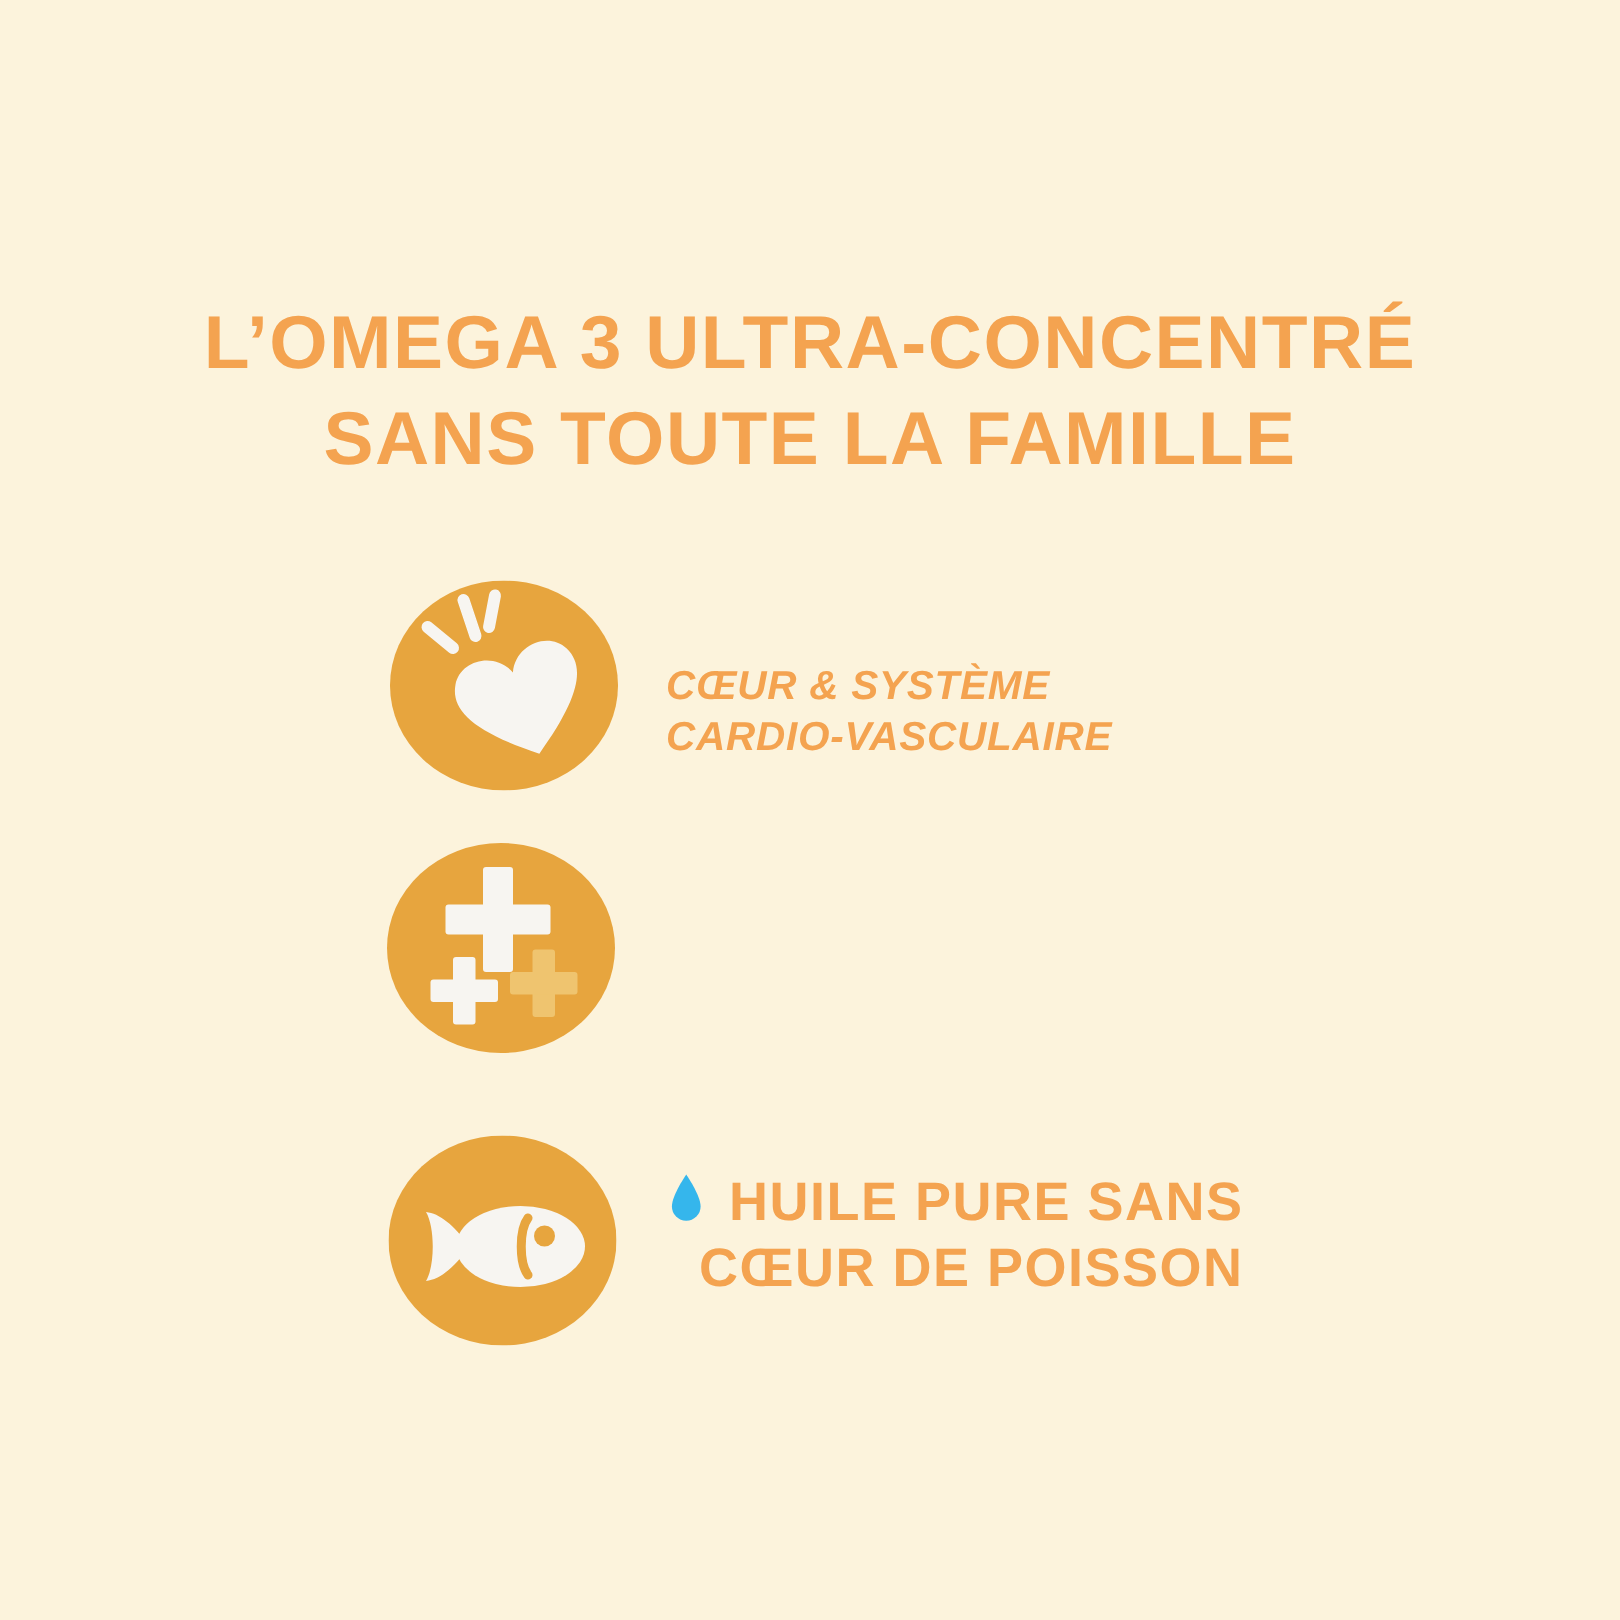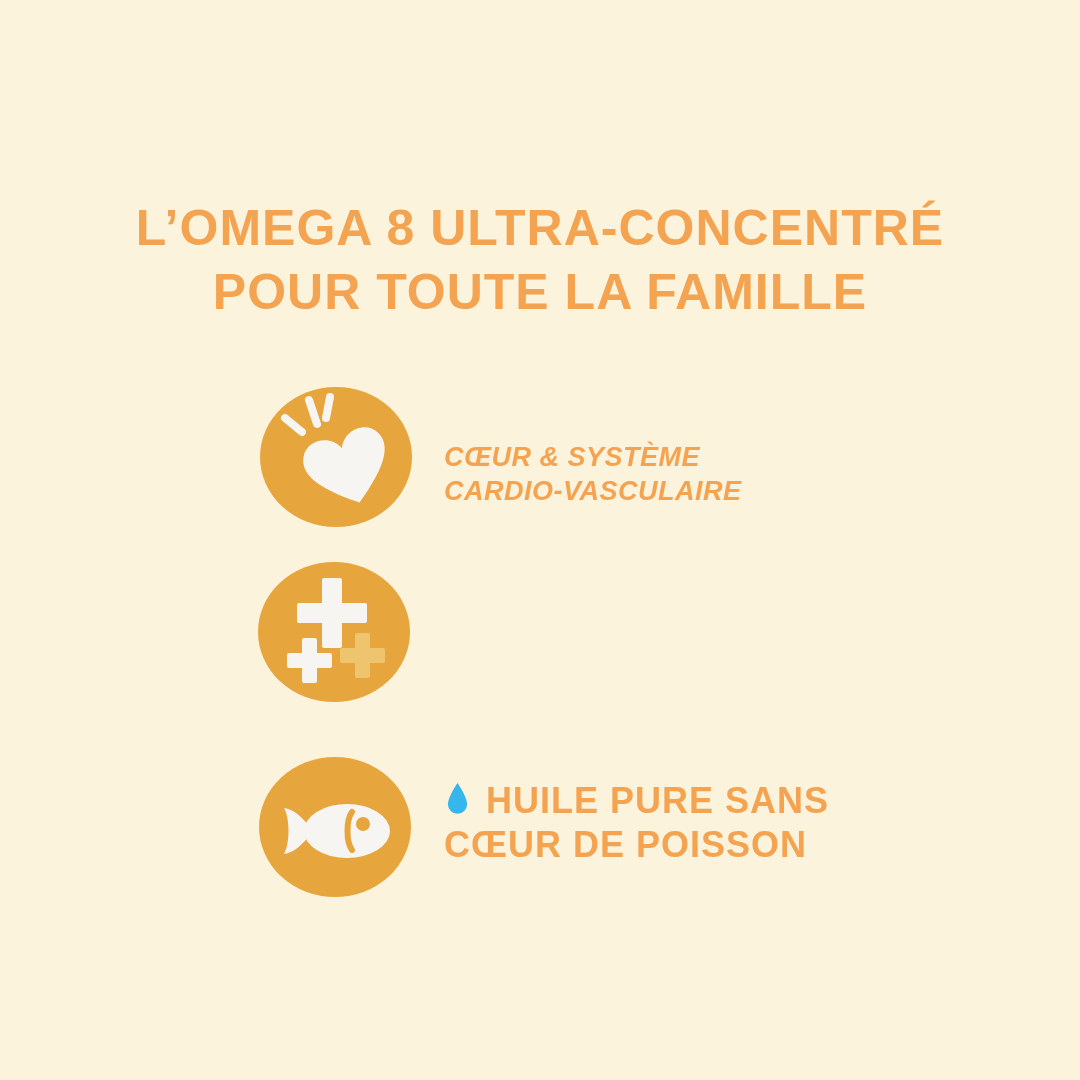--- a/index.html
+++ b/index.html
@@ -63,22 +63,22 @@
     margin-right:15px;
   }
   .drop path{fill:var(--droplet-blue,#35B6EC);}
 </style>
 </head>
 <body>
 
 <div class="canvas">
 
   <h1 class="heading">
-    <div>L’OMEGA 8 ULTRA-CONCENTRÉ</div>
-    <div>POUR TOUTE LA FAMILLE</div>
+    <div>L’OMEGA 3 ULTRA-CONCENTRÉ</div>
+    <div>SANS TOUTE LA FAMILLE</div>
   </h1>
 
   <svg class="benefit-badge" style="left:260px;top:387px;" width="152" height="140" viewBox="0 0 152 140">
     <ellipse class="badge-bg" cx="76" cy="70" rx="76" ry="70"></ellipse>
     <g class="icon-white-stroke" fill="none">
       <line x1="25" y1="31" x2="42" y2="45"></line>
       <line x1="49" y1="13" x2="57" y2="37"></line>
       <line x1="70" y1="10" x2="66" y2="31"></line>
     </g>
     <path class="icon-white" transform="rotate(-18 90 86)" d="M90 60 C83 43 59 41 51 56 C43 71 52 89 90 117 C128 89 137 71 129 56 C121 41 97 43 90 60 Z"></path>
@@ -102,21 +102,21 @@
 
   <svg class="benefit-badge" style="left:259px;top:757px;" width="152" height="140" viewBox="0 0 152 140">
     <ellipse class="badge-bg" cx="76" cy="70" rx="76" ry="70"></ellipse>
     <g class="icon-white">
       <ellipse cx="88" cy="74" rx="43" ry="27"></ellipse>
       <path d="M54 74 C43 59 34 52 25 51 C31 61 31 87 25 97 C34 96 43 89 54 74 Z"></path>
     </g>
     <circle class="icon-gold" cx="104" cy="67" r="7"></circle>
     <path class="icon-gold-stroke" d="M93 55 C87 63 87 85 93 93"></path>
   </svg>
-  <div class="benefit-title big multiline" style="left:444px;top:779px;">
+  <div class="benefit-title big multiline" style="left:444px;top:779px;text-align:right;">
     <div>
       <svg class="drop" width="27" height="34" viewBox="0 0 24 32">
         <path d="M12 1 C12 1 3 14 3 21 a9 9 0 0 0 18 0 C21 14 12 1 12 1 Z"></path>
       </svg><span>HUILE PURE SANS</span>
     </div>
     <div>CŒUR DE POISSON</div>
   </div>
 
 </div>
 

